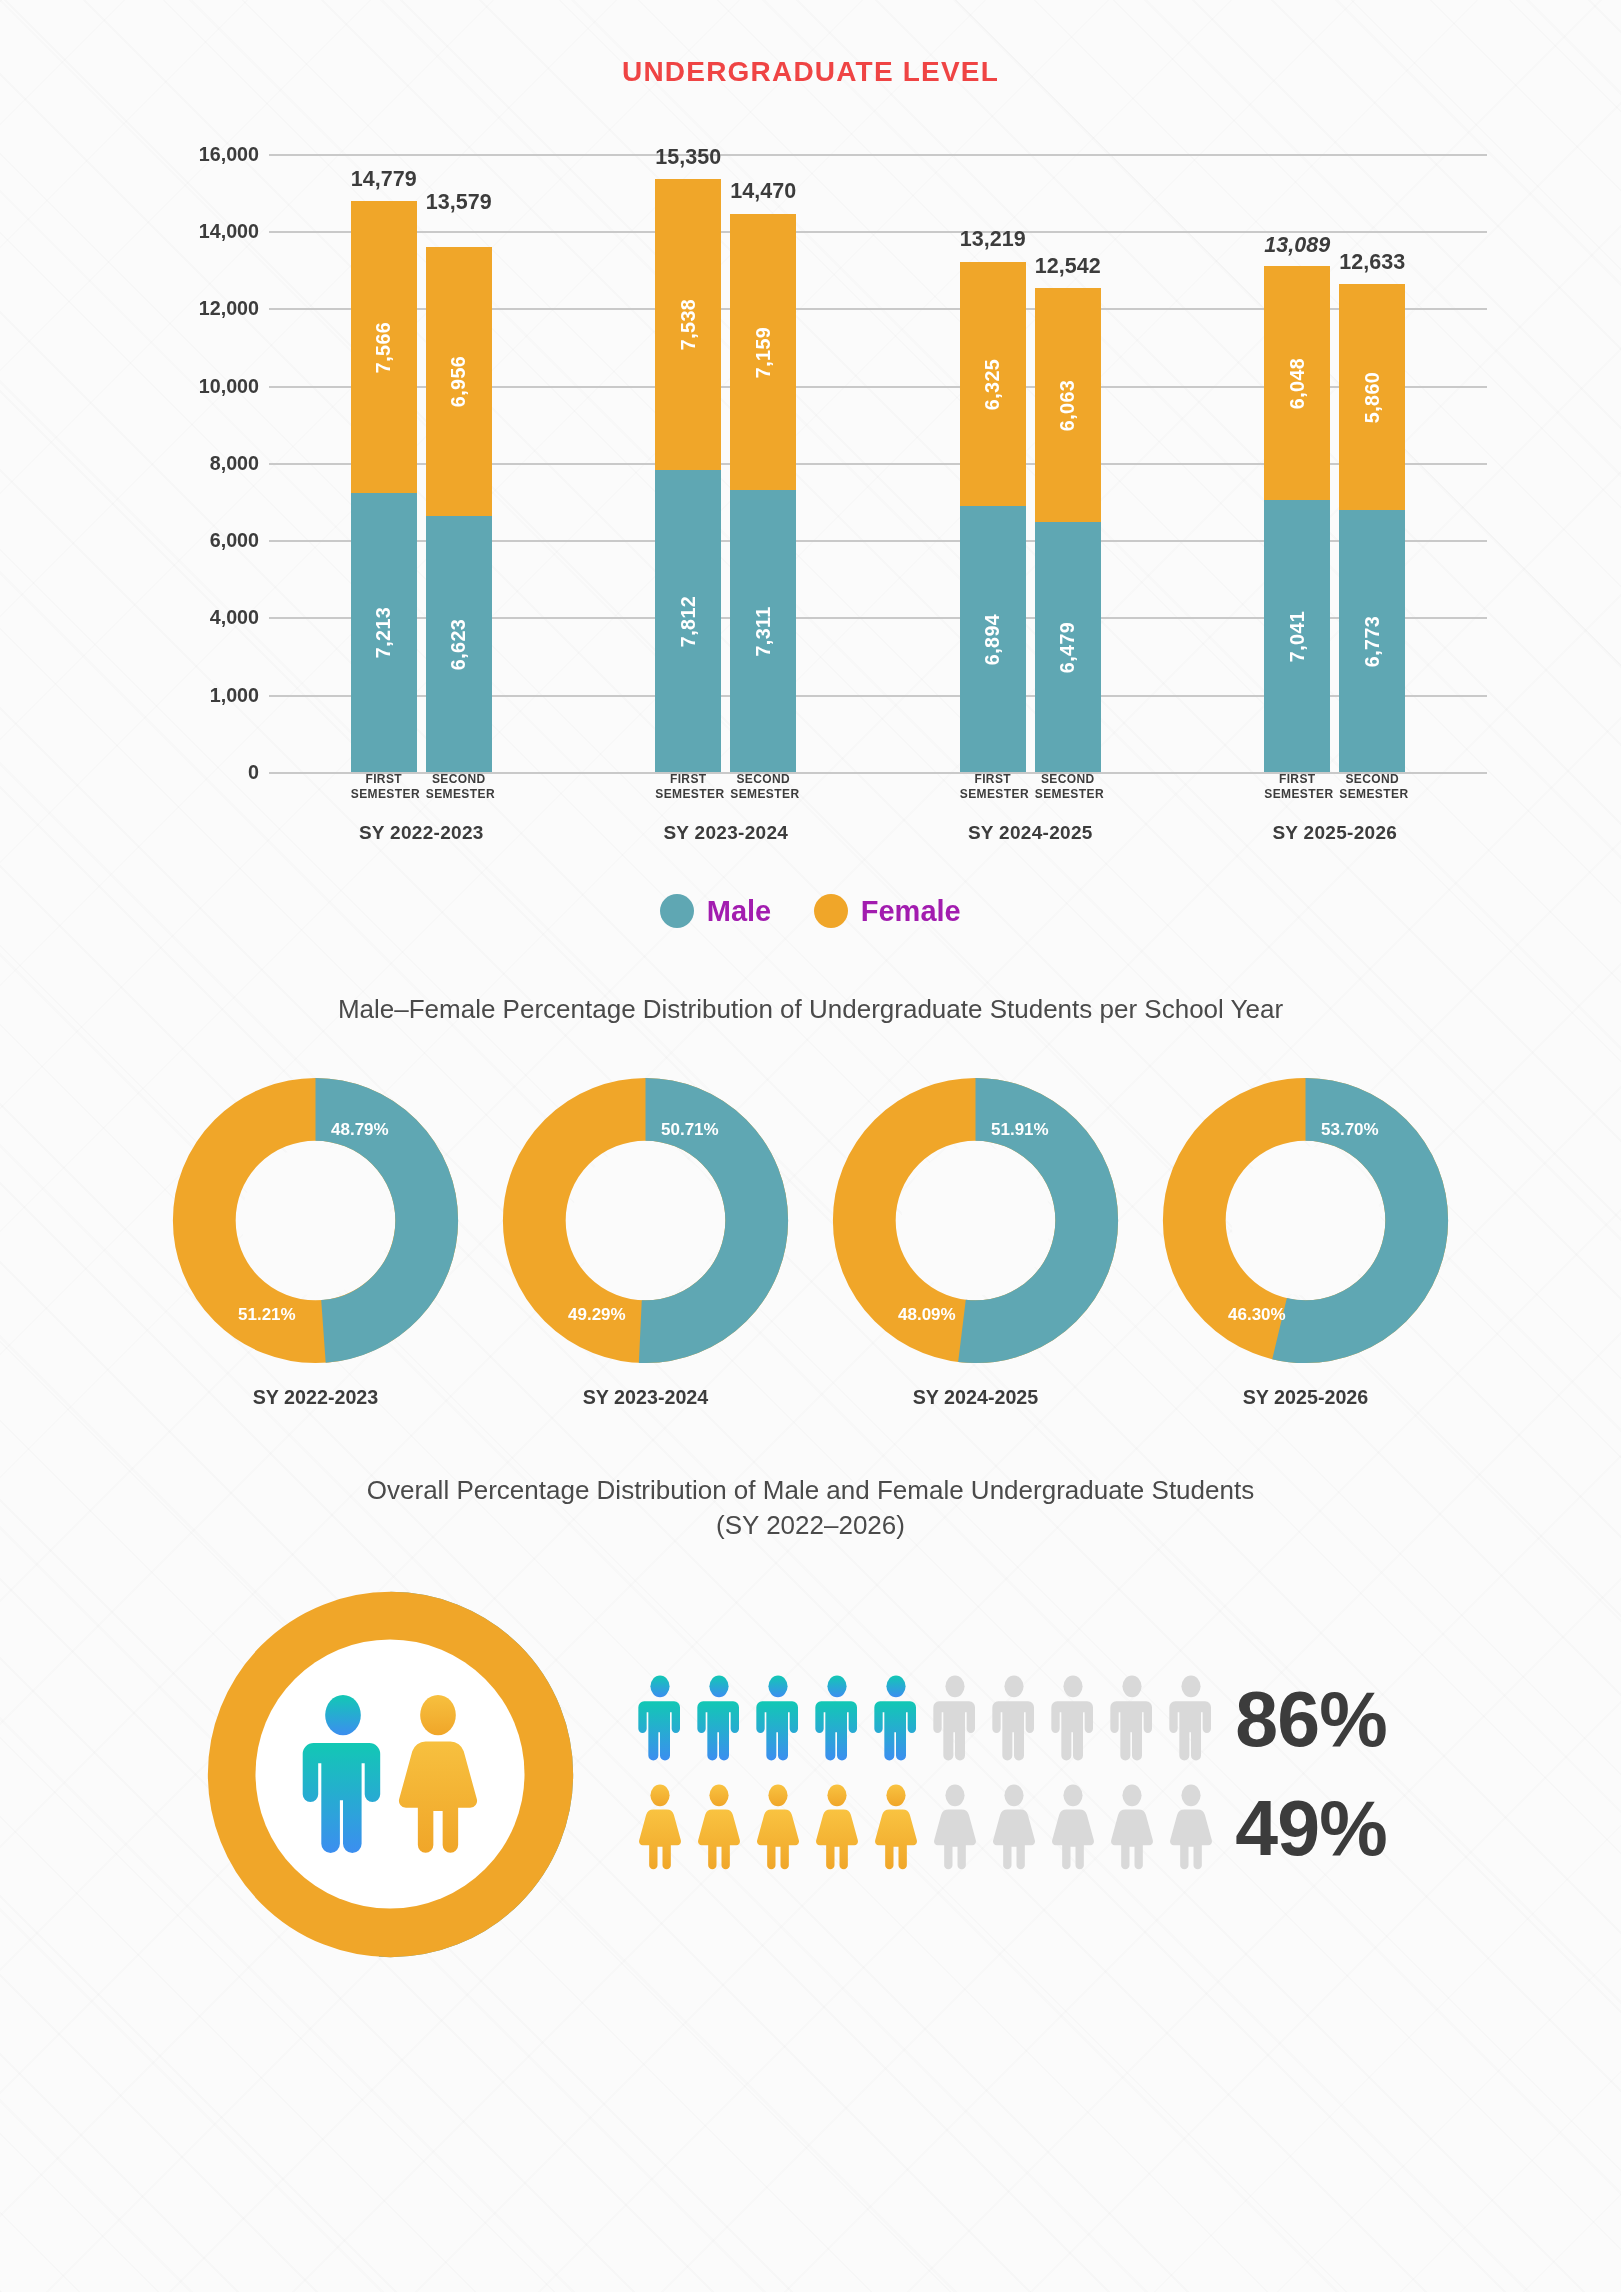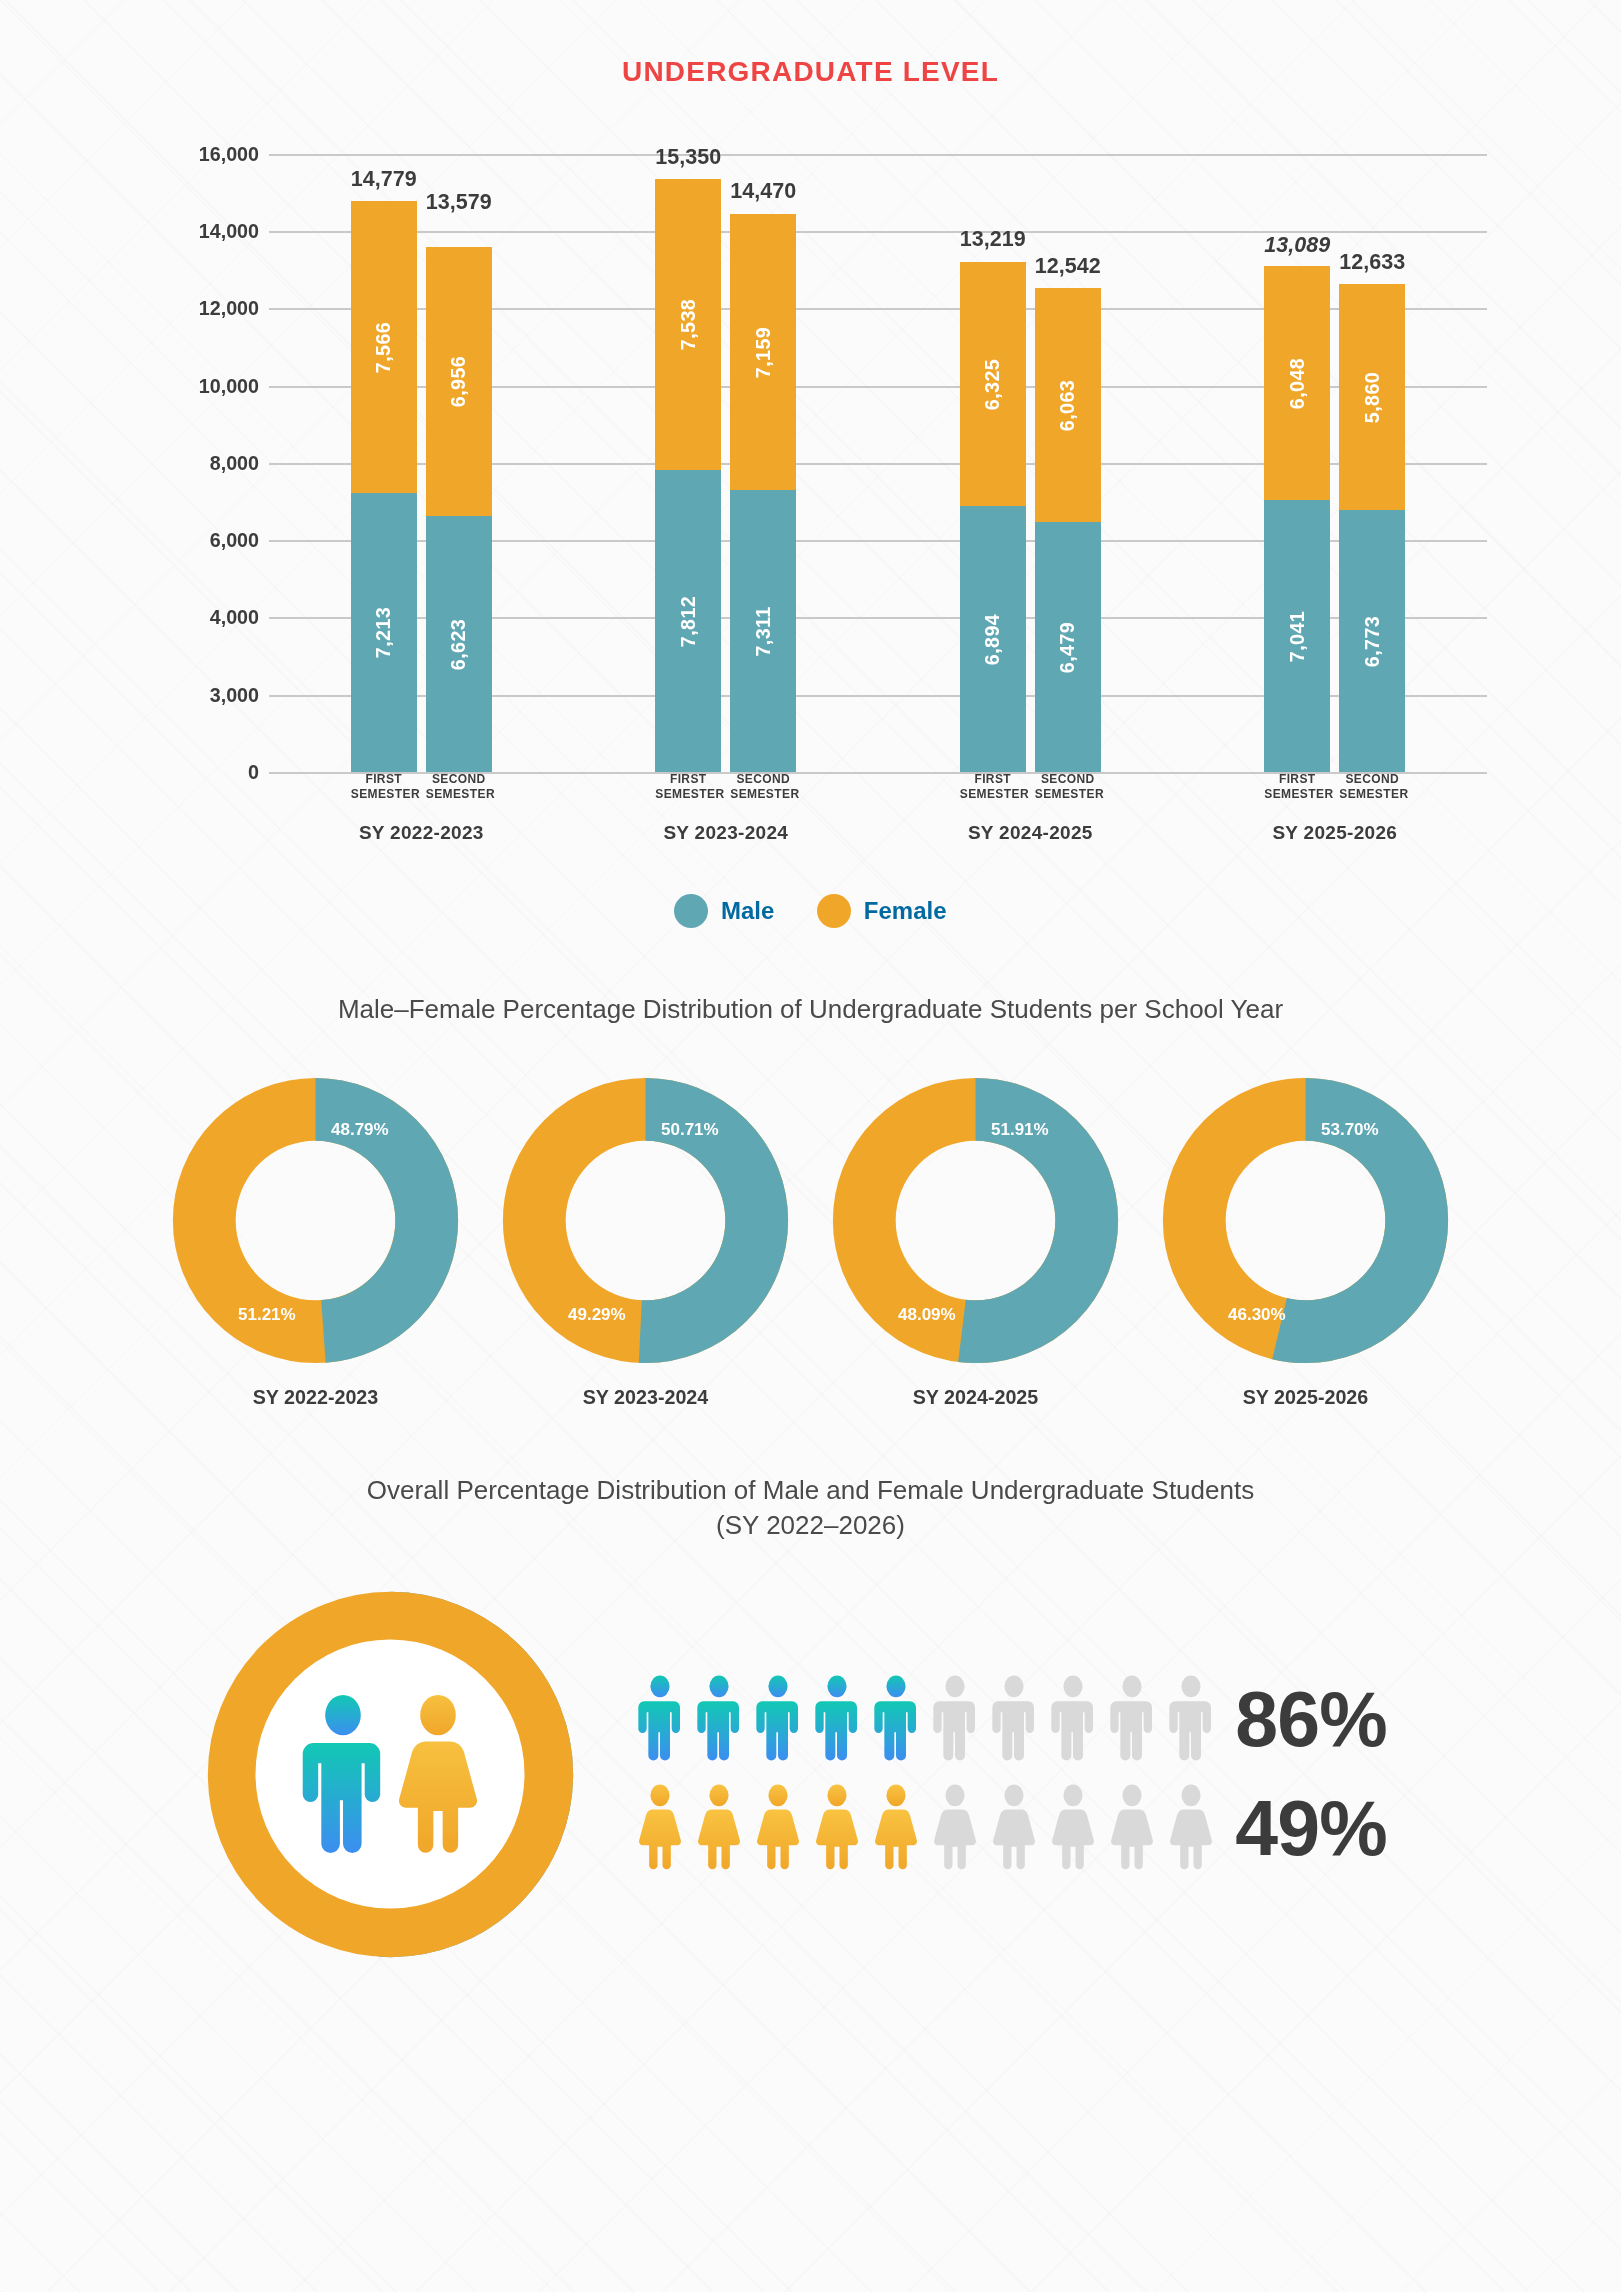--- a/index.html
+++ b/index.html
@@ -78,21 +78,21 @@
   .sem-row { display: flex; justify-content: center; gap: 9px; }
   .sem {
     width: 66px; font-size: 12px; font-weight: 700; letter-spacing: 0.4px;
     color: #3c3c3c; line-height: 1.25; text-transform: uppercase;
   }
   .sy { margin-top: 19.7px; font-size: 19px; font-weight: 700; color: #3c3c3c; letter-spacing: 0.3px; }
 
   .legend { display: flex; justify-content: center; align-items: center; gap: 43px; margin-top: 59px; }
   .legend-item { display: flex; align-items: center; gap: 12.5px; }
   .legend-dot { width: 34px; height: 34px; border-radius: 50%; }
-  .legend-txt { font-size: 24px; font-weight: 700; color: #0369a1; }
+  .legend-txt { font-size: 29px; font-weight: 700; color: #a21caf; }
 
   
   .sub-head {
     text-align: center; font-size: 26px; font-weight: 400;
     color: #4a4a4a; margin-top: 64px; line-height: 1.35;
   }
   #donut-row { display: flex; justify-content: center; gap: 43px; margin-top: 50px; }
   .donut-cell { width: 287px; text-align: center; }
   .donut { position: relative; width: 287px; height: 287px; margin: 0 auto; }
   .donut svg { display: block; }
@@ -131,21 +131,21 @@
 <div id="bg-texture"></div>
 
 <div id="page">
 
 
   <div class="section-title">UNDERGRADUATE LEVEL</div>
 
   <div id="bar-chart-wrap">
     <div class="ylabels" id="ylabels">
         <div class="ylabel" style="top: 618px;">0</div>
-        <div class="ylabel" style="top: 541px;">3,000</div>
+        <div class="ylabel" style="top: 541px;">1,000</div>
         <div class="ylabel" style="top: 463px;">4,000</div>
         <div class="ylabel" style="top: 386px;">6,000</div>
         <div class="ylabel" style="top: 309px;">8,000</div>
         <div class="ylabel" style="top: 232px;">10,000</div>
         <div class="ylabel" style="top: 154px;">12,000</div>
         <div class="ylabel" style="top: 77px;">14,000</div>
         <div class="ylabel" style="top: 0px;">16,000</div>
       </div>
     <div class="plot">
       <div id="gridlines">

